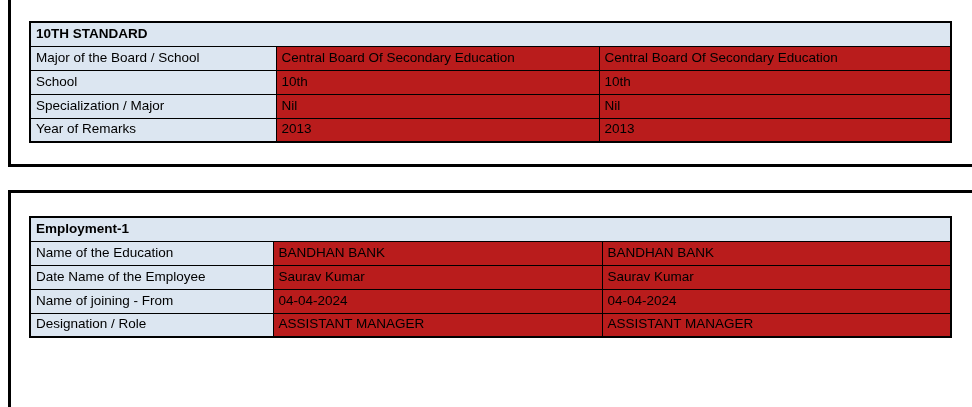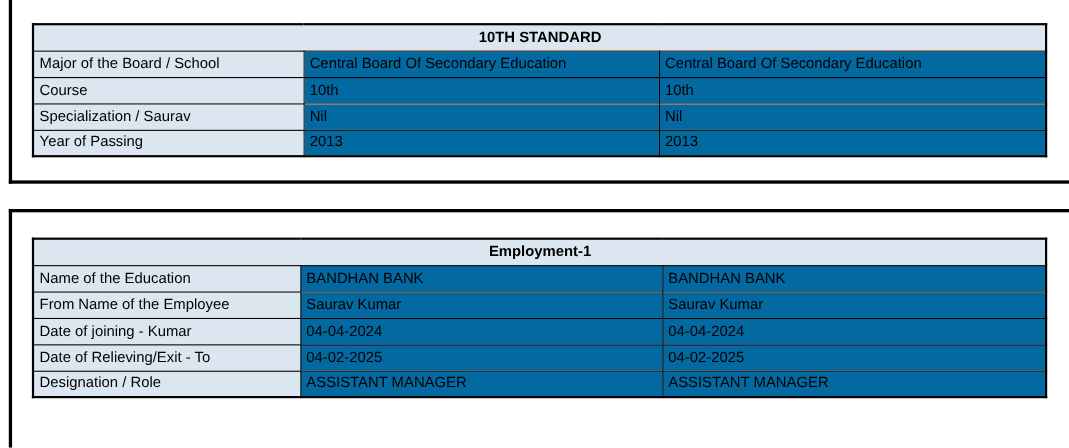--- a/index.html
+++ b/index.html
@@ -49,23 +49,22 @@
     vertical-align: middle;
   }
   .doc-table td.title-cell,
   .doc-table td.label-cell,
   .doc-table td.footer-cell {
     background: #DCE6F1;
   }
   .doc-table td.title-cell,
   .doc-table td.footer-cell {
     font-weight: bold;
-    text-align: center;
   }
-  .doc-table td.value-cell { background: #0369a1; }
+  .doc-table td.value-cell { background: #b91c1c; }
 </style>
 </head>
 <body>
 
 <div class="page">
 
   <div class="frame1"></div>
   <div class="frame2"></div>
 
   <table class="doc-table" id="edu-table">
@@ -77,31 +76,31 @@
     <tbody>
       <tr>
         <td class="title-cell" colspan="3">10TH STANDARD</td>
       </tr>
       <tr>
         <td class="label-cell">Major of the Board / School</td>
         <td class="value-cell">Central Board Of Secondary Education</td>
         <td class="value-cell">Central Board Of Secondary Education</td>
       </tr>
       <tr>
-        <td class="label-cell">Course</td>
+        <td class="label-cell">School</td>
         <td class="value-cell">10th</td>
         <td class="value-cell">10th</td>
       </tr>
       <tr>
-        <td class="label-cell">Specialization / Saurav</td>
+        <td class="label-cell">Specialization / Major</td>
         <td class="value-cell">Nil</td>
         <td class="value-cell">Nil</td>
       </tr>
       <tr>
-        <td class="label-cell">Year of Passing</td>
+        <td class="label-cell">Year of Remarks</td>
         <td class="value-cell">2013</td>
         <td class="value-cell">2013</td>
       </tr>
     </tbody>
   </table>
 
   <table class="doc-table" id="emp-table">
     <colgroup>
       <col style="width:243px">
         <col style="width:329px">
@@ -110,33 +109,28 @@
     <tbody>
       <tr>
         <td class="title-cell" colspan="3">Employment-1</td>
       </tr>
       <tr>
         <td class="label-cell">Name of the Education</td>
         <td class="value-cell">BANDHAN BANK</td>
         <td class="value-cell">BANDHAN BANK</td>
       </tr>
       <tr>
-        <td class="label-cell">From Name of the Employee</td>
+        <td class="label-cell">Date Name of the Employee</td>
         <td class="value-cell">Saurav Kumar</td>
         <td class="value-cell">Saurav Kumar</td>
       </tr>
       <tr>
-        <td class="label-cell">Date of joining - Kumar</td>
+        <td class="label-cell">Name of joining - From</td>
         <td class="value-cell">04-04-2024</td>
         <td class="value-cell">04-04-2024</td>
-      </tr>
-      <tr>
-        <td class="label-cell">Date of Relieving/Exit - To</td>
-        <td class="value-cell">04-02-2025</td>
-        <td class="value-cell">04-02-2025</td>
       </tr>
       <tr>
         <td class="label-cell">Designation / Role</td>
         <td class="value-cell">ASSISTANT MANAGER</td>
         <td class="value-cell">ASSISTANT MANAGER</td>
       </tr>
     </tbody>
   </table>
 
 </div>

